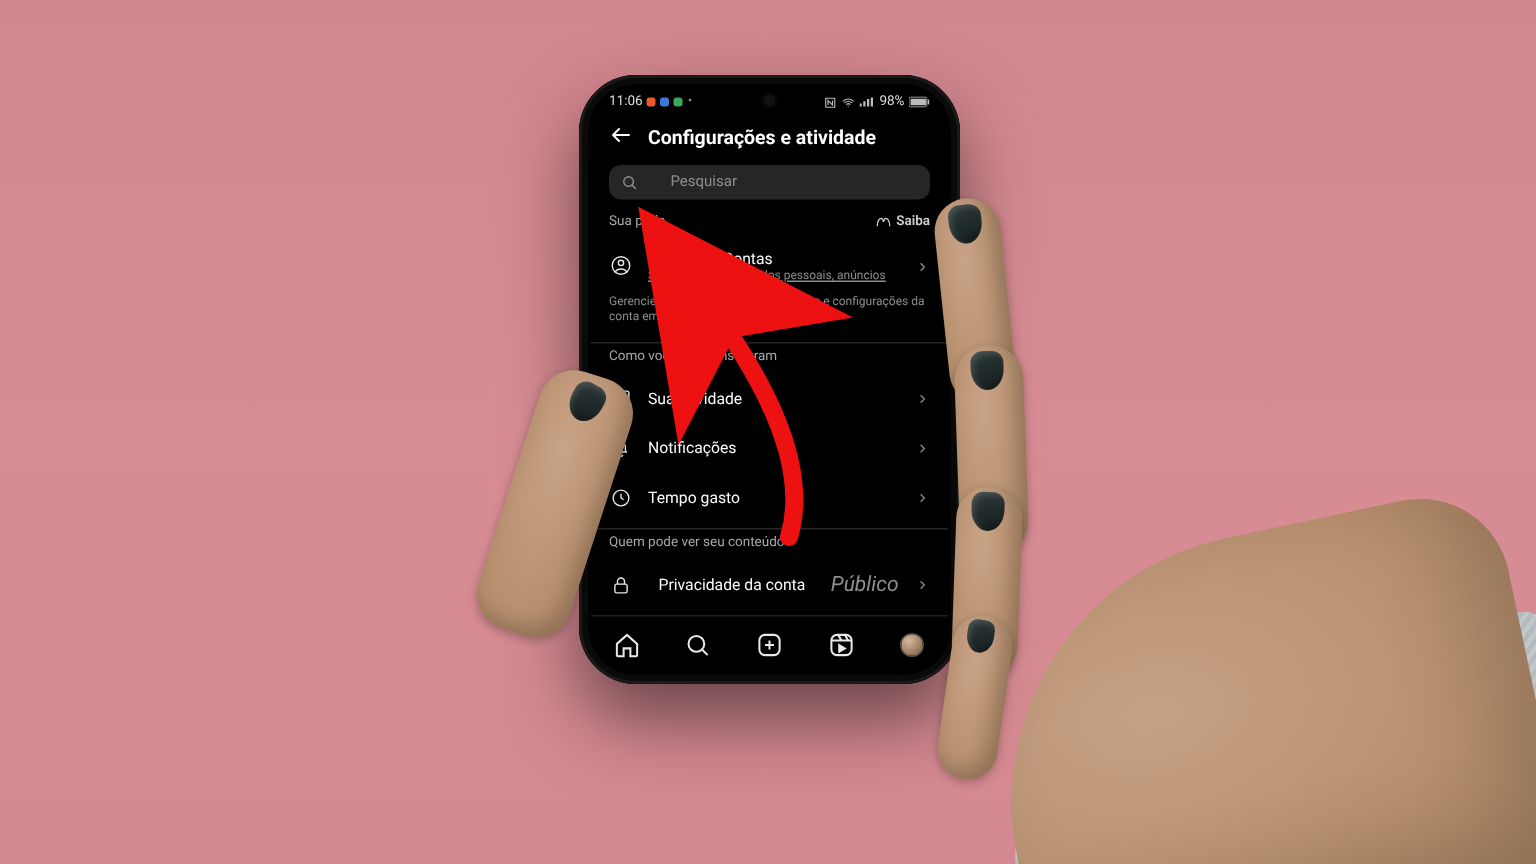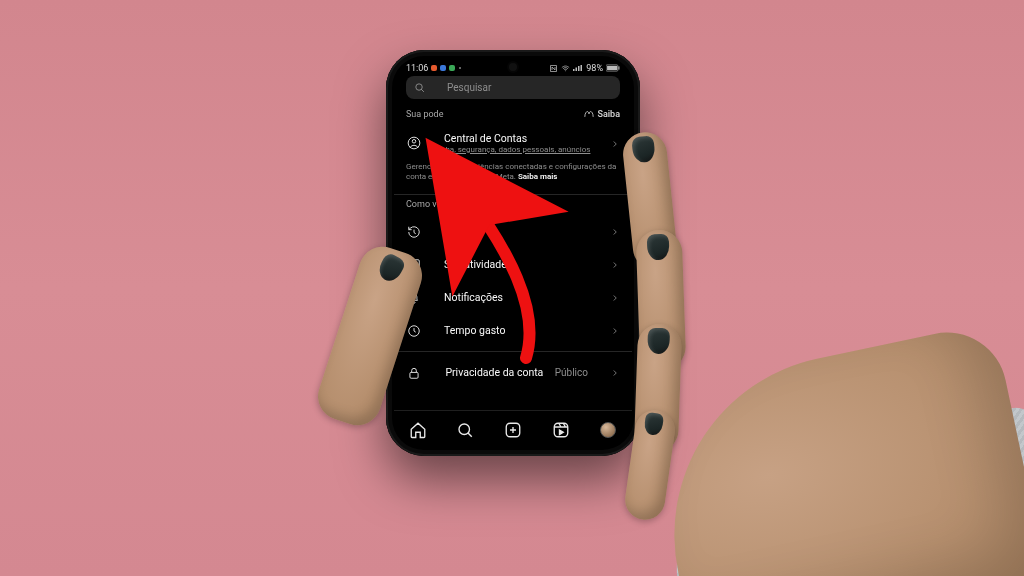--- a/index.html
+++ b/index.html
@@ -80,24 +80,24 @@
   }
   .metabrand { display:flex; align-items:center; gap:3px; font-size:9px; color:#d0d0d0; font-weight:600; }
   .metabrand svg { width:10px; height:10px; }
 
   .row {
     display: flex; align-items: center; gap: 10px; padding: 7px 12px;
   }
   .row .ic { width: 16px; display:flex; justify-content:center; }
   .row .ic svg { width: 14px; height: 14px; stroke: #e9e9e9; fill:none; stroke-width:1.6; }
   .row .txt { flex: 1; min-width:0; }
-  .row .txt .t { font-size: 10.5px; color:#fafafa;margin-left:12px; }
+  .row .txt .t { font-size: 10.5px; color:#fafafa; }
   .row .txt .s { font-size: 8px; color:#8e8e8e; line-height:1.2;text-decoration:underline; }
   .row .chev svg { width:10px; height:10px; stroke:#8e8e8e; }
-  .row .trail { font-size:10px; color:#8e8e8e; margin-right:12px; }
+  .row .trail { font-size:14px; color:#8e8e8e; margin-right:1px;font-style:italic; }
 
   .note { font-size: 8px; color:#8e8e8e; padding: 0 12px 8px 12px; line-height:1.3; }
   .note b { color:#fafafa; font-weight:600; }
   .divider { height:1px; background:#262626; margin: 4px 0; }
 
   .navbar {
     position:absolute; left:0; right:0; bottom:0; height:38px;
     display:flex; align-items:center; justify-content:space-around;
     border-top:1px solid #1f1f1f; background:#000;
   }
@@ -151,20 +151,28 @@
             </svg>
           <span>98%</span>
           <svg viewBox="0 0 26 12" width="14" height="8">
               <rect x="0" y="0" width="22" height="12" rx="2" fill="none" stroke="#bbb"></rect>
               <rect x="2" y="2" width="19" height="8" fill="#bbb"></rect>
               <rect x="23" y="3" width="2" height="6" fill="#bbb"></rect>
             </svg>
         </div>
       </div>
 
+      <div class="titlebar">
+        <div class="back">
+          <svg viewBox="0 0 24 24">
+              <path d="M20 12H4M10 6l-6 6 6 6" fill="none" stroke-width="2" stroke-linecap="round" stroke-linejoin="round"></path>
+            </svg>
+        </div>
+        <h1>Configurações e atividade</h1>
+      </div>
 
       <div class="search">
         <svg viewBox="0 0 24 24">
             <circle cx="11" cy="11" r="7" fill="none" stroke-width="2"></circle>
             <path d="M21 21l-5-5" stroke-width="2" stroke-linecap="round"></path>
           </svg>
         <span>Pesquisar</span>
       </div>
 
       <div class="section-head">
@@ -198,35 +206,20 @@
         <span>Gerencie suas experiências conectadas e configurações da conta em tecnologias da Meta. </span><b>Saiba mais</b>
       </div>
 
       <div class="divider"></div>
 
       <div class="section-head">
         <span>Como você usa o Instagram</span>
       </div>
 
 
-      <div class="row">
-        <div class="ic">
-            <svg viewBox="0 0 24 24">
-              <path d="M3 12a9 9 0 1 0 3-6.7L3 8"></path>
-              <path d="M3 3v5h5"></path>
-              <path d="M12 8v5l3 2"></path>
-            </svg>
-          </div>
-        <div class="txt">
-            <div class="t">Arquivar</div>
-          </div>
-        <div class="chev"><svg viewBox="0 0 24 24">
-              <path d="M9 6l6 6-6 6" fill="none" stroke-width="2"></path>
-            </svg></div>
-      </div>
 
       <div class="row">
         <div class="ic">
             <svg viewBox="0 0 24 24">
               <rect x="3" y="3" width="18" height="18" rx="2"></rect>
               <path d="M7 14l3-3 3 3 4-5"></path>
             </svg>
           </div>
         <div class="txt">
             <div class="t">Sua atividade</div>
@@ -261,20 +254,23 @@
         <div class="txt">
             <div class="t">Tempo gasto</div>
           </div>
         <div class="chev"><svg viewBox="0 0 24 24">
               <path d="M9 6l6 6-6 6" fill="none" stroke-width="2"></path>
             </svg></div>
       </div>
 
       <div class="divider"></div>
 
+      <div class="section-head">
+        <span>Quem pode ver seu conteúdo</span>
+      </div>
 
       <div class="row" style="padding-bottom:2px;text-align:center;">
         <div class="ic">
             <svg viewBox="0 0 24 24">
               <rect x="5" y="11" width="14" height="10" rx="2"></rect>
               <path d="M8 11V8a4 4 0 0 1 8 0v3"></path>
             </svg>
           </div>
         <div class="txt">
             <div class="t">Privacidade da conta</div>

